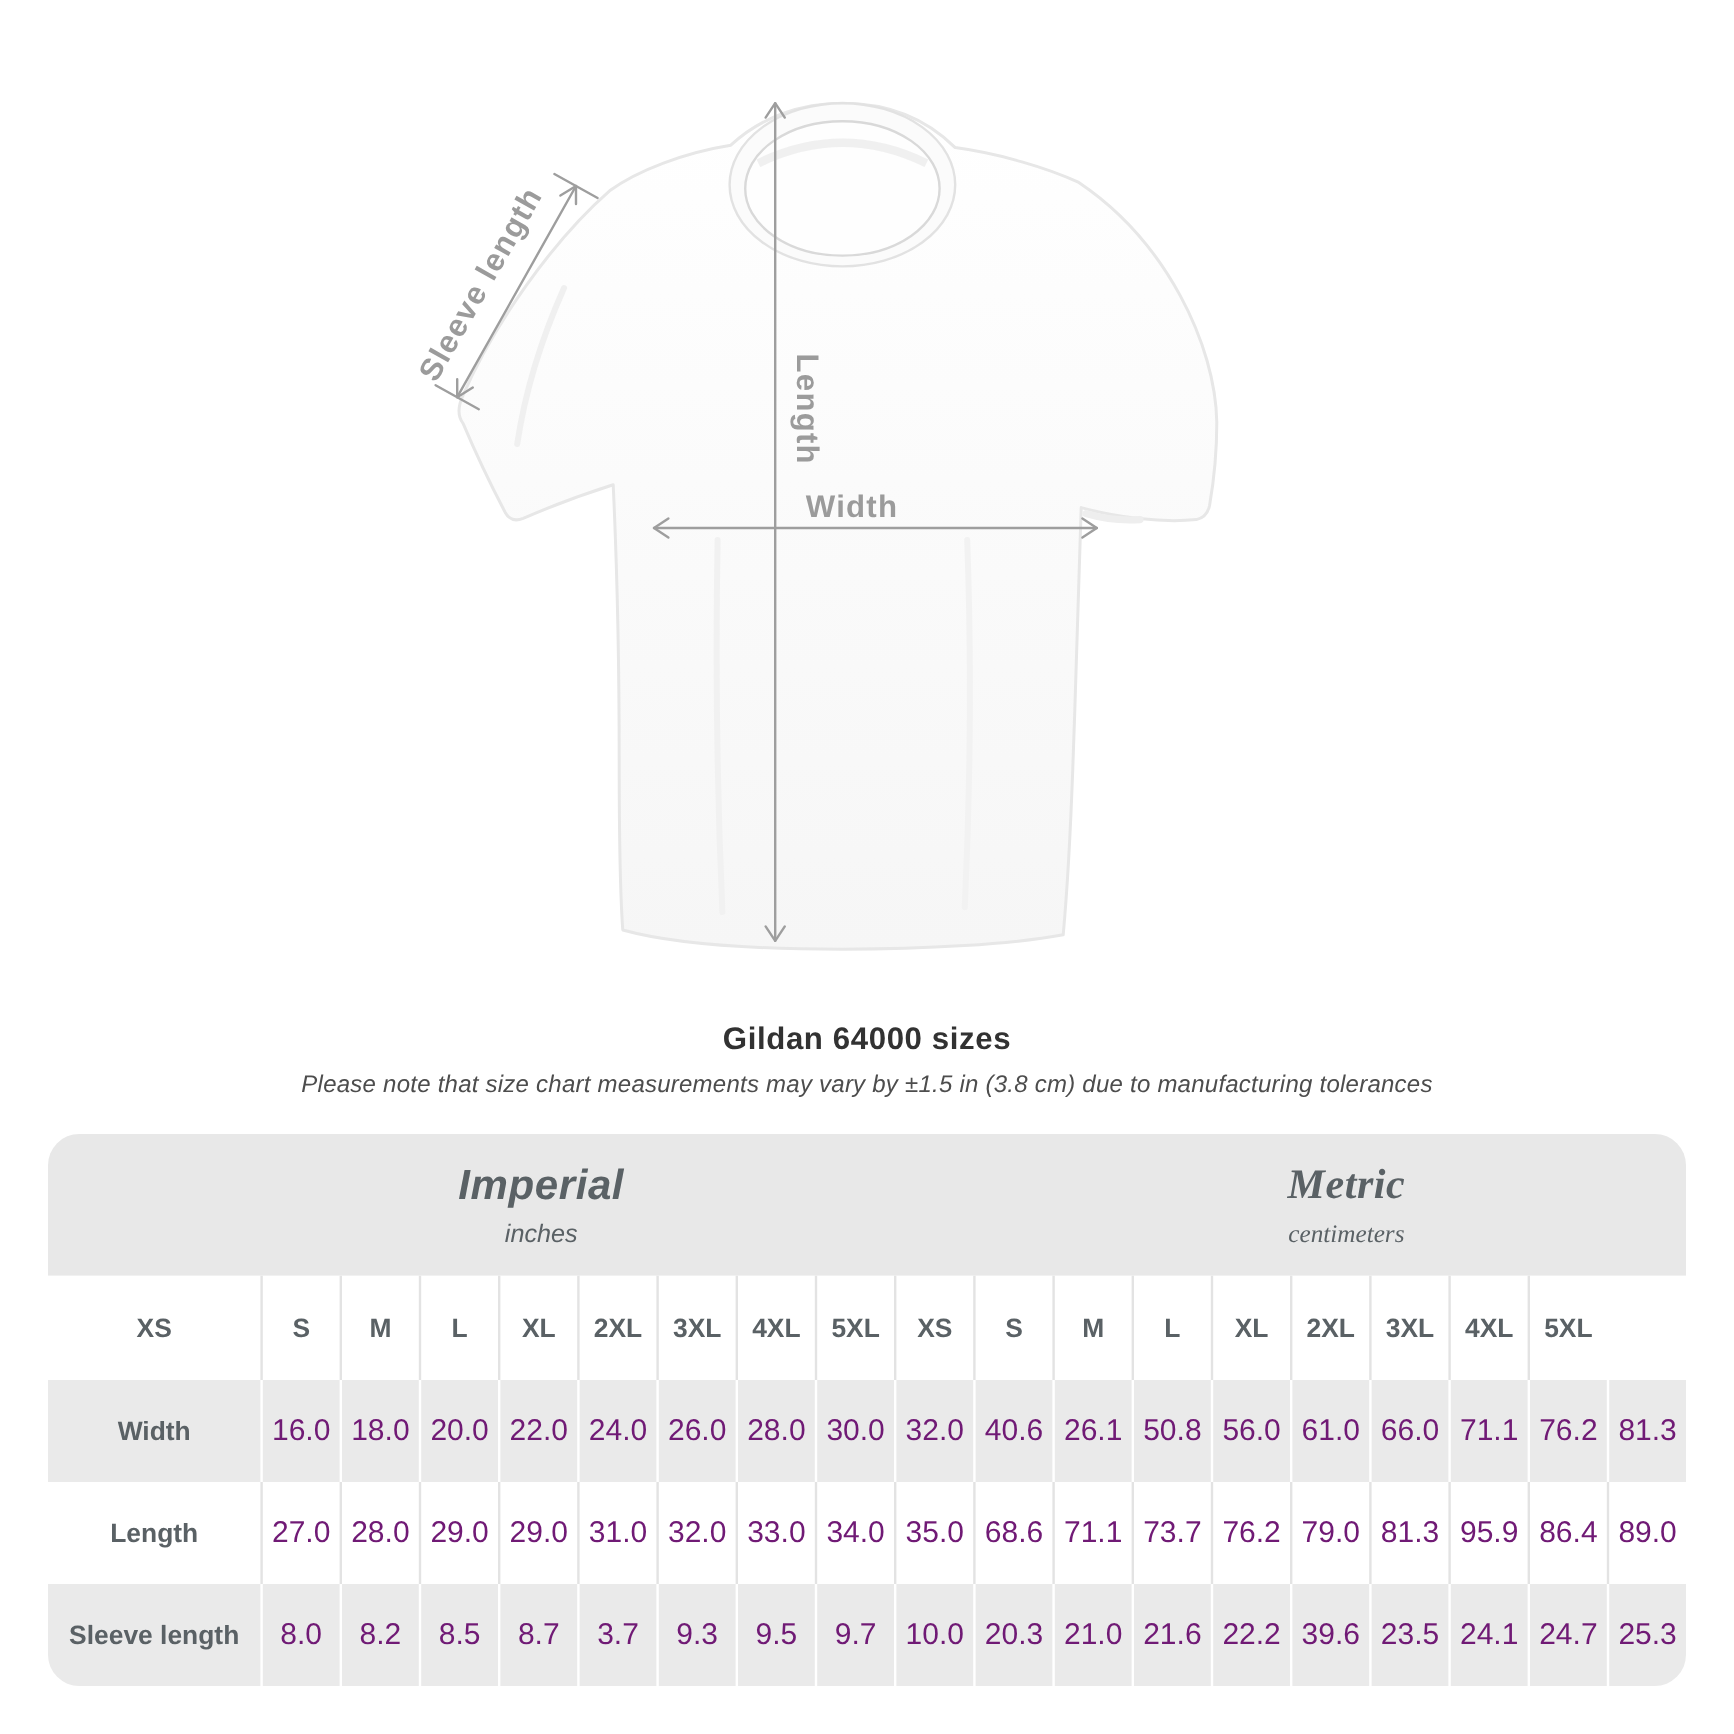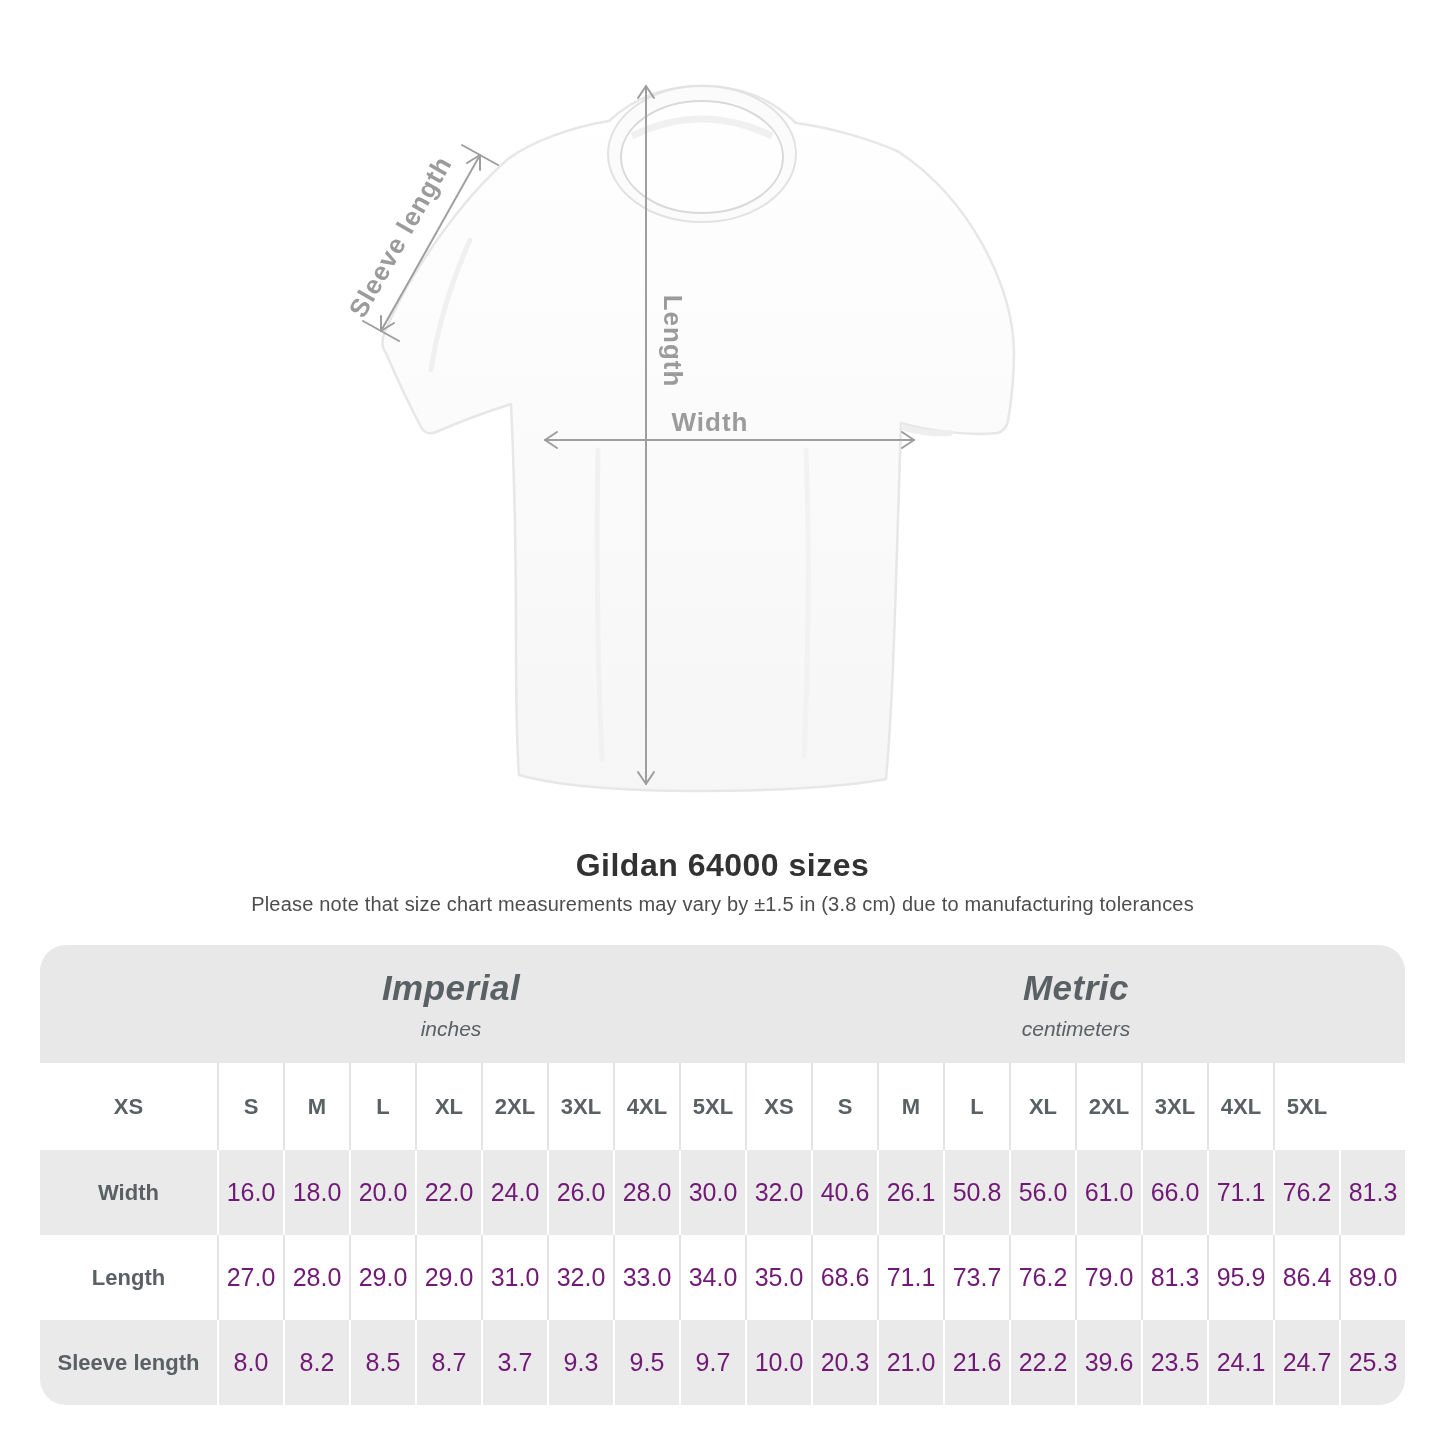--- a/index.html
+++ b/index.html
@@ -5,35 +5,35 @@
   html,body{margin:0;padding:0;background:#ffffff;}
   body{
     width:1445px;height:1445px;position:relative;overflow:hidden;
     font-family:"Liberation Sans", sans-serif;
     -webkit-font-smoothing:antialiased;
   }
   .stage{position:absolute;inset:0;}
 
   
   .title-block{position:absolute;left:0;right:0;top:846px;text-align:center;}
-  .page-title{font-size:32px;font-weight:bold;color:#323232;letter-spacing:.5px;line-height:38px;}
-  .page-note{margin-top:9px;font-size:20px;color:#4d4d4d;letter-spacing:.2px;}
+  .page-title{font-size:26px;font-weight:bold;color:#323232;letter-spacing:.5px;line-height:38px;}
+  .page-note{margin-top:9px;font-size:20px;font-style:italic;color:#4d4d4d;letter-spacing:.2px;}
 
   
   .size-table{
     position:absolute;left:40px;top:945px;width:1365px;height:460px;
     border-radius:26px;overflow:hidden;background:#ffffff;
   }
   .band{position:relative;height:118px;background:#e8e8e8;}
   .unit-head{
     position:absolute;top:0;height:100%;transform:translateX(-50%);
     display:flex;flex-direction:column;justify-content:center;align-items:center;
   }
   .unit-head.imperial{left:411px;}
-  .unit-head.metric{left:1036px;}
+  .unit-head.metric{left:1082px;font-family:Liberation Serif, serif;}
   .unit-name{font-size:35px;font-weight:bold;font-style:italic;color:#5a6165;letter-spacing:.5px;}
   .unit-sub{font-size:21px;font-style:italic;color:#5a6165;margin-top:9px;}
 
   .trow{display:grid;grid-template-columns:177px repeat(18,66px);align-items:stretch;}
   .trow.sizes{height:87px;}
   .trow.vals{height:85px;}
   .trow.plain{background:#ffffff;--sep:#e3e3e3;}
   .trow.alt{background:#eaeaea;--sep:#ffffff;}
   .cell{
     display:flex;justify-content:center;align-items:center;

